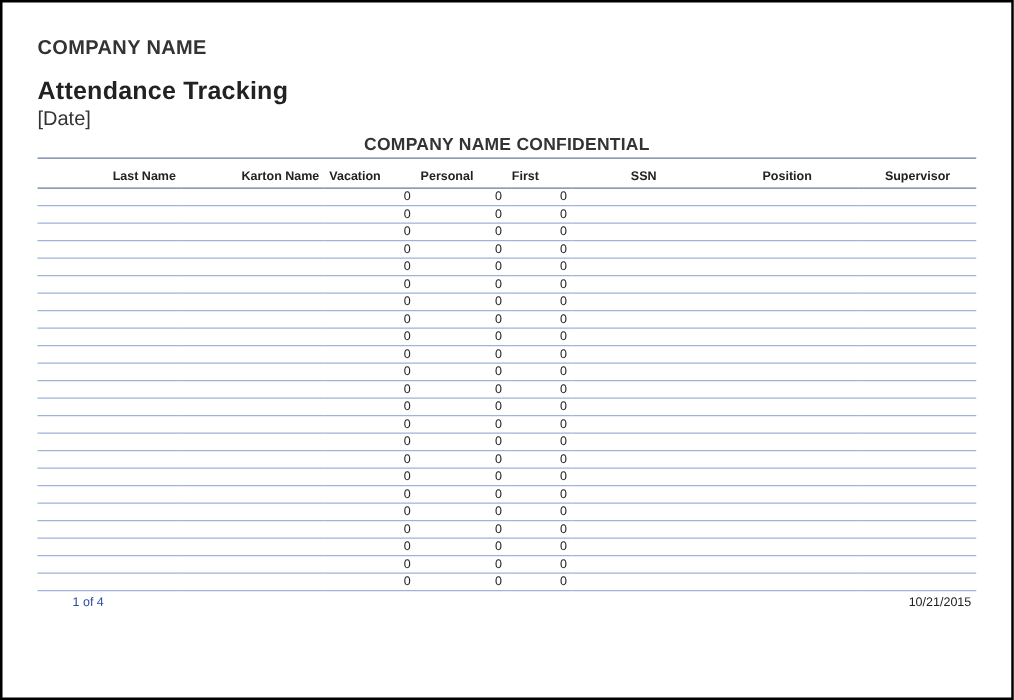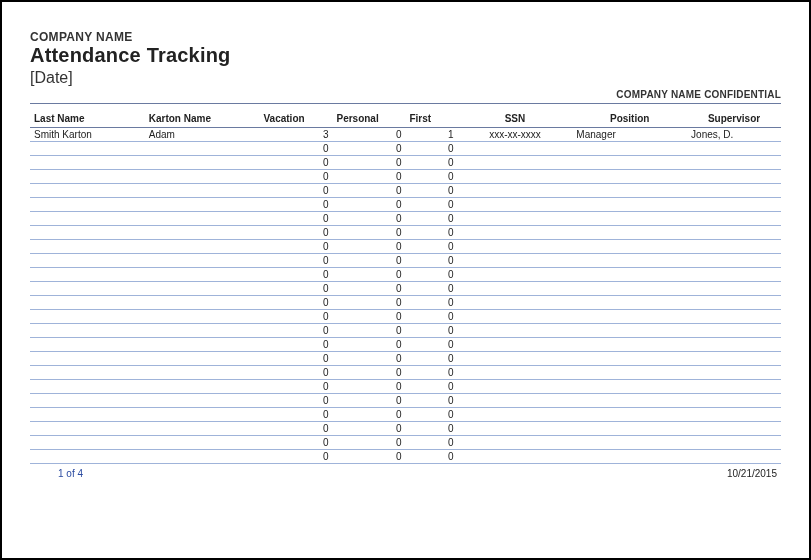--- a/index.html
+++ b/index.html
@@ -6,56 +6,57 @@
   body {
     font-family: Arial, Helvetica, sans-serif;
     background: #fff;
     width: 811px;
     height: 560px;
     border: 2px solid #000;
     padding: 28px 28px 10px 28px;
     position: relative;
   }
   .company-name {
-    font-size: 12px;
+    font-size: 16px;
     font-weight: bold;
     color: #333;
     letter-spacing: 0.3px;
   }
   .title {
     font-size: 20px;
     font-weight: bold;
     color: #222;
+    margin-top: 14px;
     letter-spacing: 0.2px;
   }
   .date-placeholder {
     font-size: 16px;
     color: #333;
     margin-top: 2px;
   }
   .confidential {
-    font-size: 10px;
+    font-size: 14px;
     font-weight: bold;
-    text-align: right;
+    text-align: center;
     color: #333;
     margin-top: 2px;
     letter-spacing: 0.2px;
   }
   .divider-top {
     border-top: 1px solid #6a7aa0;
     margin-top: 3px;
   }
   table {
     width: 100%;
     border-collapse: collapse;
     margin-top: 6px;
     font-size: 10px;
   }
   thead th {
-    text-align: left;
+    text-align: right;
     font-weight: bold;
     padding: 3px 4px 3px 4px;
     border-bottom: 1.5px solid #6a7aa0;
     color: #222;
     white-space: nowrap;
   }
   thead th.num { text-align: left; }
   thead th.center { text-align: center; margin-top: 12px; }
   tbody td {
     border-bottom: 1px solid #9fb3d9;
@@ -103,30 +104,20 @@
       <th class="col-vac num">Vacation</th>
       <th class="col-pers num">Personal</th>
       <th class="col-sick num">First</th>
       <th class="col-ssn center">SSN</th>
       <th class="col-pos center">Position</th>
       <th class="col-sup center">Supervisor</th>
     </tr>
   </thead>
   <tbody id="table-body">
       <tr>
-        <td class="col-lastname">Smith Karton</td>
-        <td class="col-firstname">Adam</td>
-        <td class="col-vac num">3</td>
-        <td class="col-pers num">0</td>
-        <td class="col-sick num">1</td>
-        <td class="col-ssn center">xxx-xx-xxxx</td>
-        <td class="col-pos">Manager</td>
-        <td class="col-sup">Jones, D.</td>
-      </tr>
-      <tr>
         <td class="col-lastname"></td>
         <td class="col-firstname"></td>
         <td class="col-vac num">0</td>
         <td class="col-pers num">0</td>
         <td class="col-sick num">0</td>
         <td class="col-ssn center"></td>
         <td class="col-pos"></td>
         <td class="col-sup"></td>
       </tr>
       <tr>

